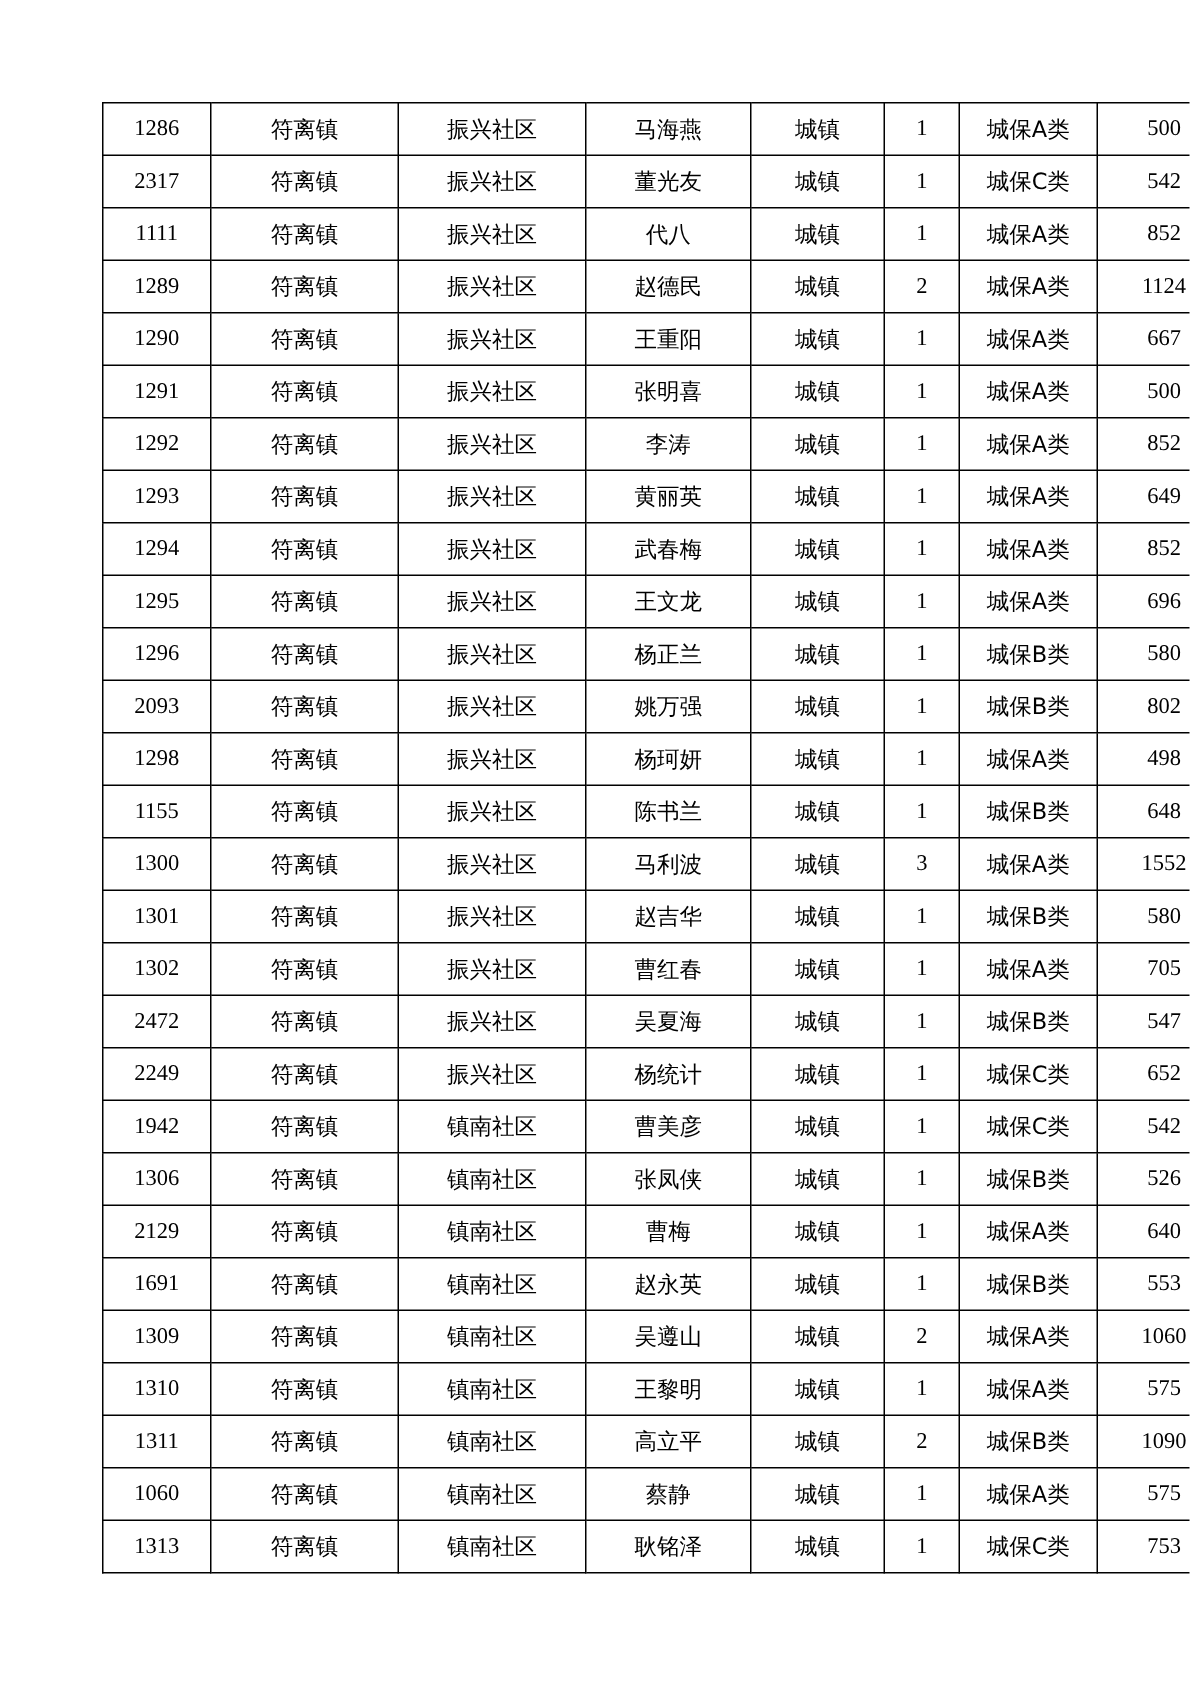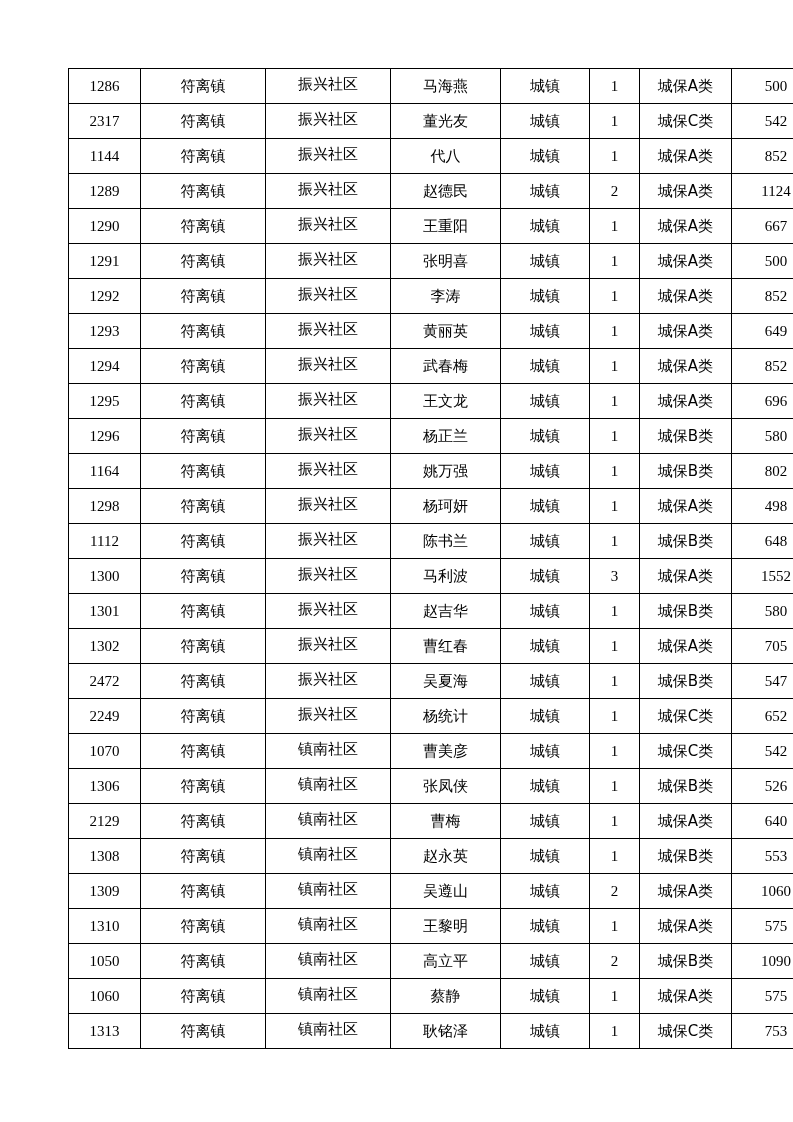--- a/index.html
+++ b/index.html
@@ -32,21 +32,21 @@
     text-align: center;
     vertical-align: middle;
     font-size: 15px;
     line-height: 1.1;
     padding: 0 2px;
     white-space: nowrap;
     overflow: hidden;
   }
   td.c-seq   { width: 67px;  font-family: "Liberation Serif", "DejaVu Serif", serif; }
   td.c-town  { width: 120px; margin-left: 44px; }
-  td.c-comm  { width: 120px; font-family: Liberation Mono, monospace; }
+  td.c-comm  { width: 120px; }
   td.c-name  { width: 105px; }
   td.c-type  { width: 84px; margin-top: 32px;  }
   td.c-num   { width: 45px;  }
   td.c-cat   { width: 87px;  }
   td.c-amt   { width: 84px;  }
   .cn {
     font-family: "DejaVu Sans", "Liberation Sans", sans-serif;
     font-size: 14px;
   }
 </style>
@@ -70,21 +70,21 @@
           <td class="c-seq">2317</td>
           <td class="c-town cn">符离镇</td>
           <td class="c-comm cn">振兴社区</td>
           <td class="c-name cn">董光友</td>
           <td class="c-type cn">城镇</td>
           <td class="c-num">1</td>
           <td class="c-cat cn">城保C类</td>
           <td class="c-amt">542</td>
         </tr>
         <tr>
-          <td class="c-seq">1144</td>
+          <td class="c-seq">1111</td>
           <td class="c-town cn">符离镇</td>
           <td class="c-comm cn">振兴社区</td>
           <td class="c-name cn">代八</td>
           <td class="c-type cn">城镇</td>
           <td class="c-num">1</td>
           <td class="c-cat cn">城保A类</td>
           <td class="c-amt">852</td>
         </tr>
         <tr>
           <td class="c-seq">1289</td>
@@ -160,41 +160,41 @@
           <td class="c-seq">1296</td>
           <td class="c-town cn">符离镇</td>
           <td class="c-comm cn">振兴社区</td>
           <td class="c-name cn">杨正兰</td>
           <td class="c-type cn">城镇</td>
           <td class="c-num">1</td>
           <td class="c-cat cn">城保B类</td>
           <td class="c-amt">580</td>
         </tr>
         <tr>
-          <td class="c-seq">1164</td>
+          <td class="c-seq">2093</td>
           <td class="c-town cn">符离镇</td>
           <td class="c-comm cn">振兴社区</td>
           <td class="c-name cn">姚万强</td>
           <td class="c-type cn">城镇</td>
           <td class="c-num">1</td>
           <td class="c-cat cn">城保B类</td>
           <td class="c-amt">802</td>
         </tr>
         <tr>
           <td class="c-seq">1298</td>
           <td class="c-town cn">符离镇</td>
           <td class="c-comm cn">振兴社区</td>
           <td class="c-name cn">杨珂妍</td>
           <td class="c-type cn">城镇</td>
           <td class="c-num">1</td>
           <td class="c-cat cn">城保A类</td>
           <td class="c-amt">498</td>
         </tr>
         <tr>
-          <td class="c-seq">1112</td>
+          <td class="c-seq">1155</td>
           <td class="c-town cn">符离镇</td>
           <td class="c-comm cn">振兴社区</td>
           <td class="c-name cn">陈书兰</td>
           <td class="c-type cn">城镇</td>
           <td class="c-num">1</td>
           <td class="c-cat cn">城保B类</td>
           <td class="c-amt">648</td>
         </tr>
         <tr>
           <td class="c-seq">1300</td>
@@ -240,21 +240,21 @@
           <td class="c-seq">2249</td>
           <td class="c-town cn">符离镇</td>
           <td class="c-comm cn">振兴社区</td>
           <td class="c-name cn">杨统计</td>
           <td class="c-type cn">城镇</td>
           <td class="c-num">1</td>
           <td class="c-cat cn">城保C类</td>
           <td class="c-amt">652</td>
         </tr>
         <tr>
-          <td class="c-seq">1070</td>
+          <td class="c-seq">1942</td>
           <td class="c-town cn">符离镇</td>
           <td class="c-comm cn">镇南社区</td>
           <td class="c-name cn">曹美彦</td>
           <td class="c-type cn">城镇</td>
           <td class="c-num">1</td>
           <td class="c-cat cn">城保C类</td>
           <td class="c-amt">542</td>
         </tr>
         <tr>
           <td class="c-seq">1306</td>
@@ -270,21 +270,21 @@
           <td class="c-seq">2129</td>
           <td class="c-town cn">符离镇</td>
           <td class="c-comm cn">镇南社区</td>
           <td class="c-name cn">曹梅</td>
           <td class="c-type cn">城镇</td>
           <td class="c-num">1</td>
           <td class="c-cat cn">城保A类</td>
           <td class="c-amt">640</td>
         </tr>
         <tr>
-          <td class="c-seq">1308</td>
+          <td class="c-seq">1691</td>
           <td class="c-town cn">符离镇</td>
           <td class="c-comm cn">镇南社区</td>
           <td class="c-name cn">赵永英</td>
           <td class="c-type cn">城镇</td>
           <td class="c-num">1</td>
           <td class="c-cat cn">城保B类</td>
           <td class="c-amt">553</td>
         </tr>
         <tr>
           <td class="c-seq">1309</td>
@@ -300,21 +300,21 @@
           <td class="c-seq">1310</td>
           <td class="c-town cn">符离镇</td>
           <td class="c-comm cn">镇南社区</td>
           <td class="c-name cn">王黎明</td>
           <td class="c-type cn">城镇</td>
           <td class="c-num">1</td>
           <td class="c-cat cn">城保A类</td>
           <td class="c-amt">575</td>
         </tr>
         <tr>
-          <td class="c-seq">1050</td>
+          <td class="c-seq">1311</td>
           <td class="c-town cn">符离镇</td>
           <td class="c-comm cn">镇南社区</td>
           <td class="c-name cn">高立平</td>
           <td class="c-type cn">城镇</td>
           <td class="c-num">2</td>
           <td class="c-cat cn">城保B类</td>
           <td class="c-amt">1090</td>
         </tr>
         <tr>
           <td class="c-seq">1060</td>

